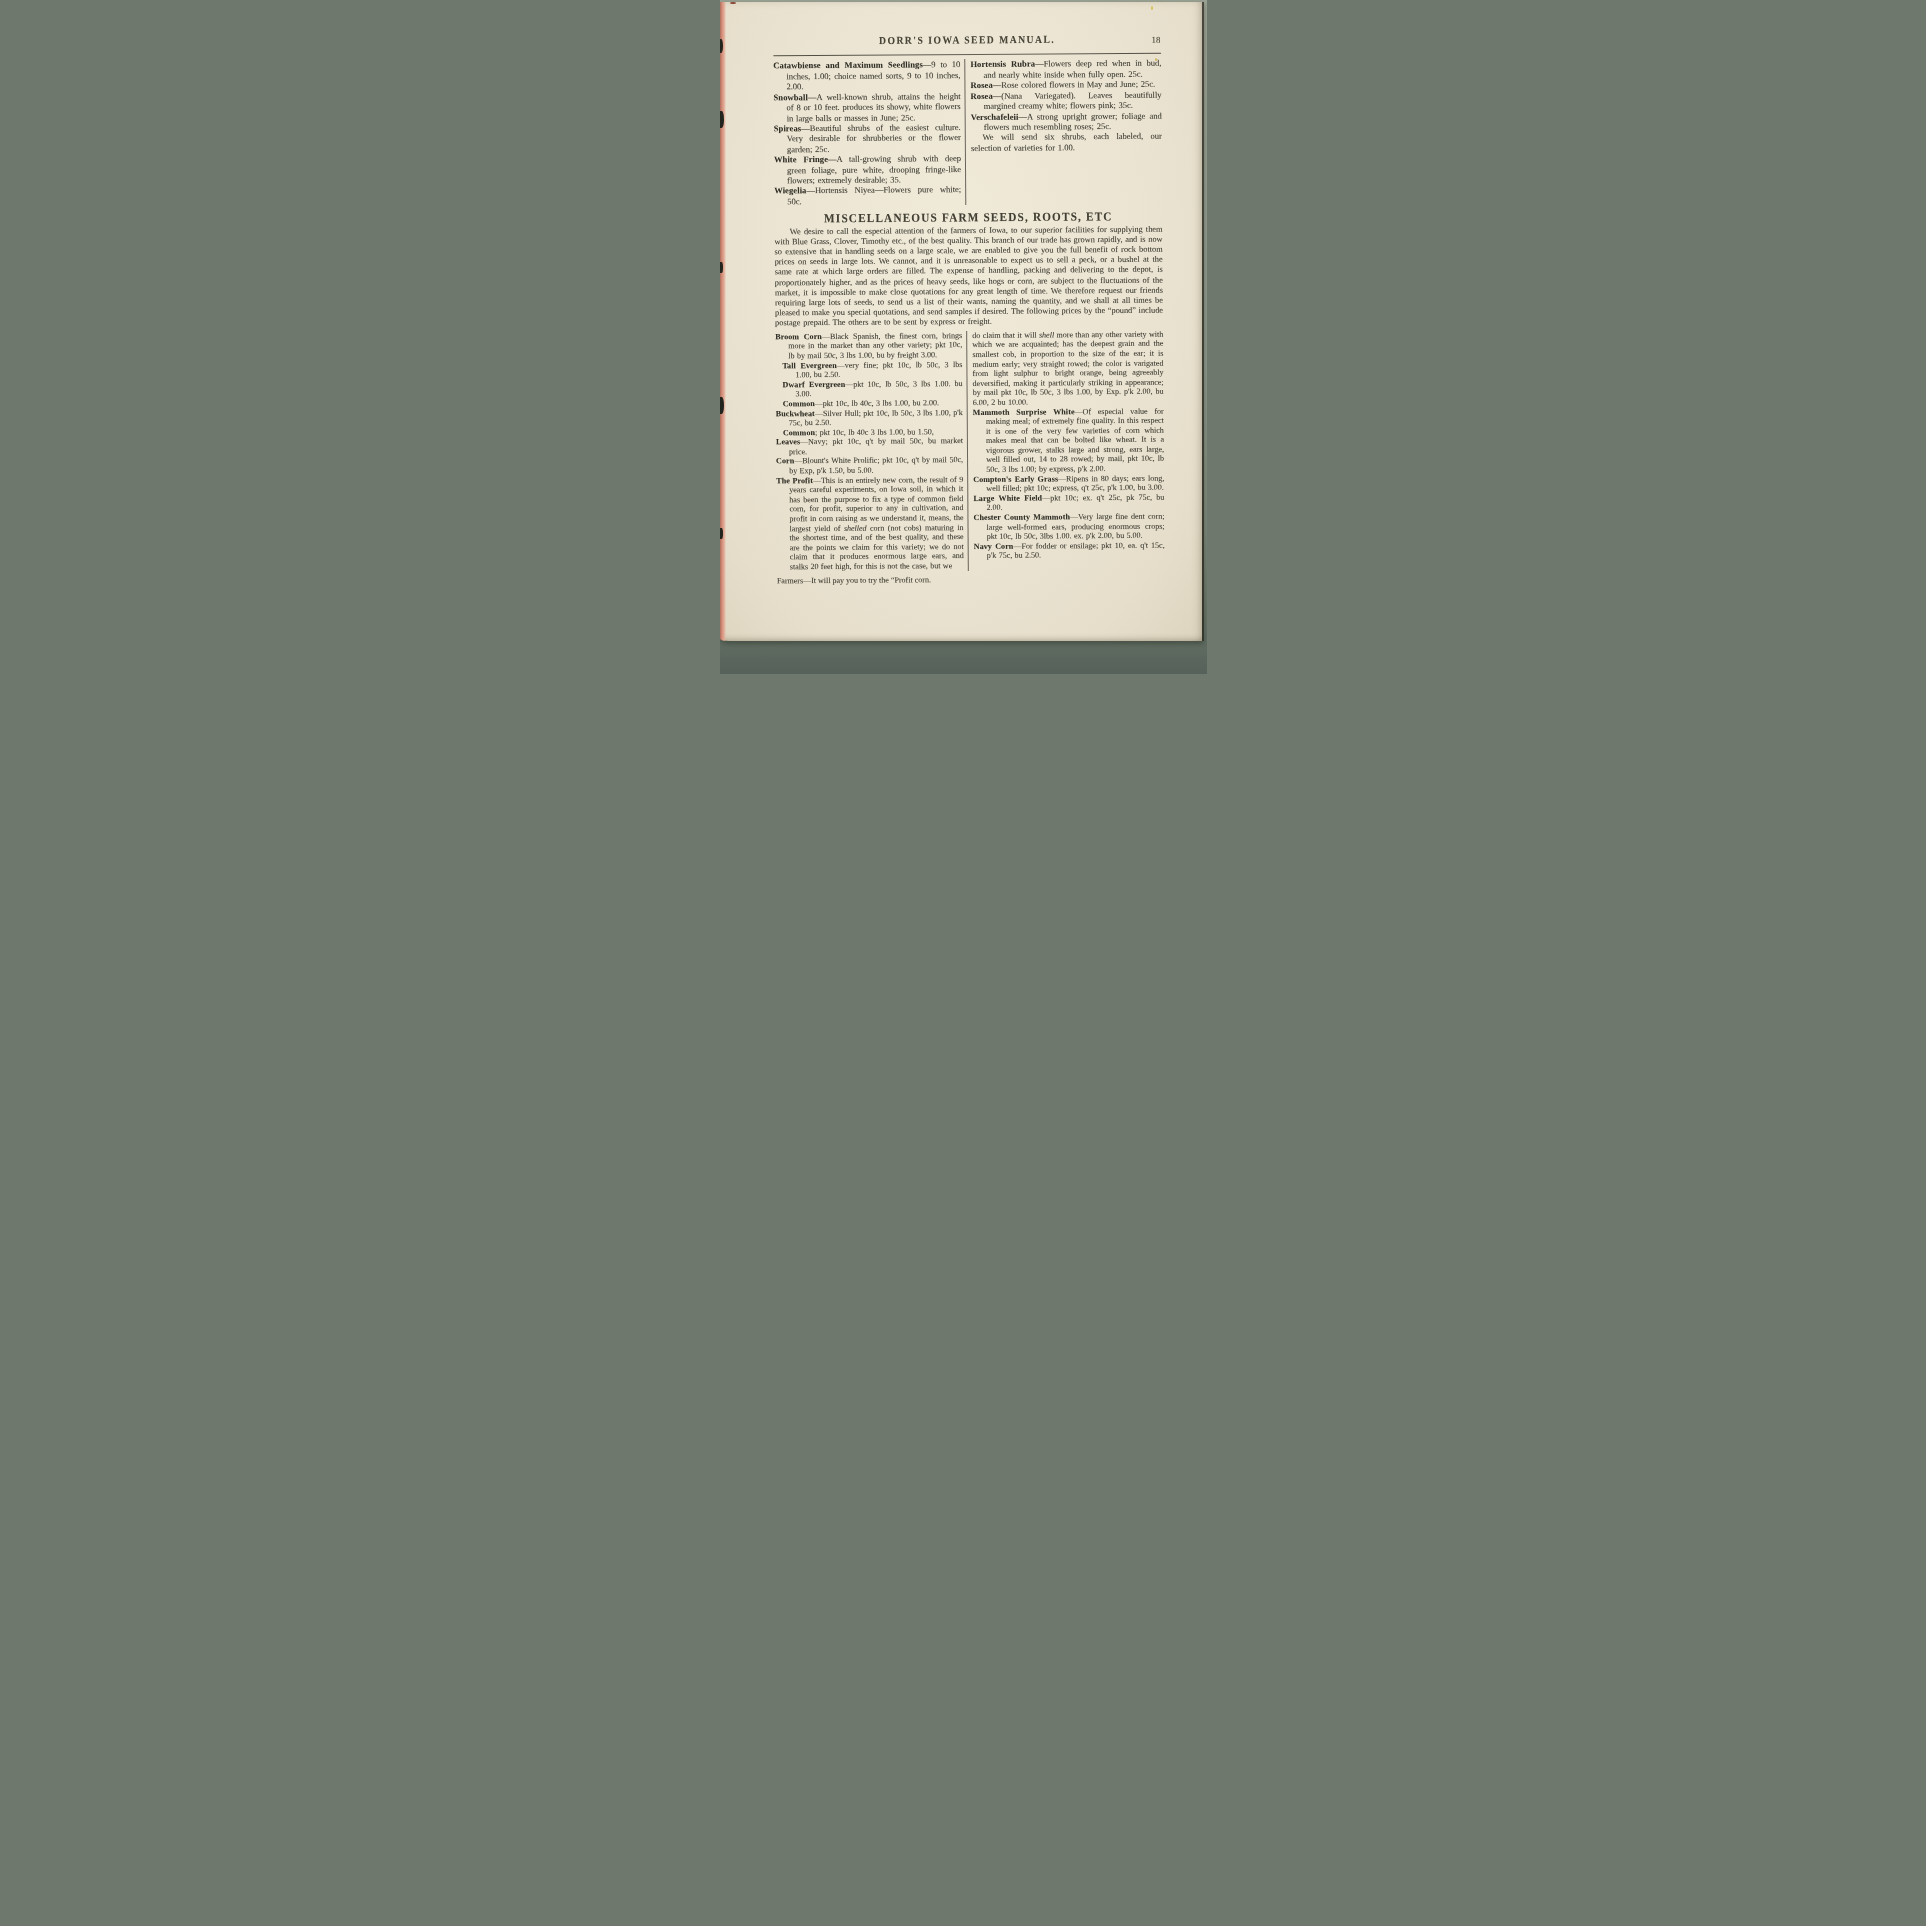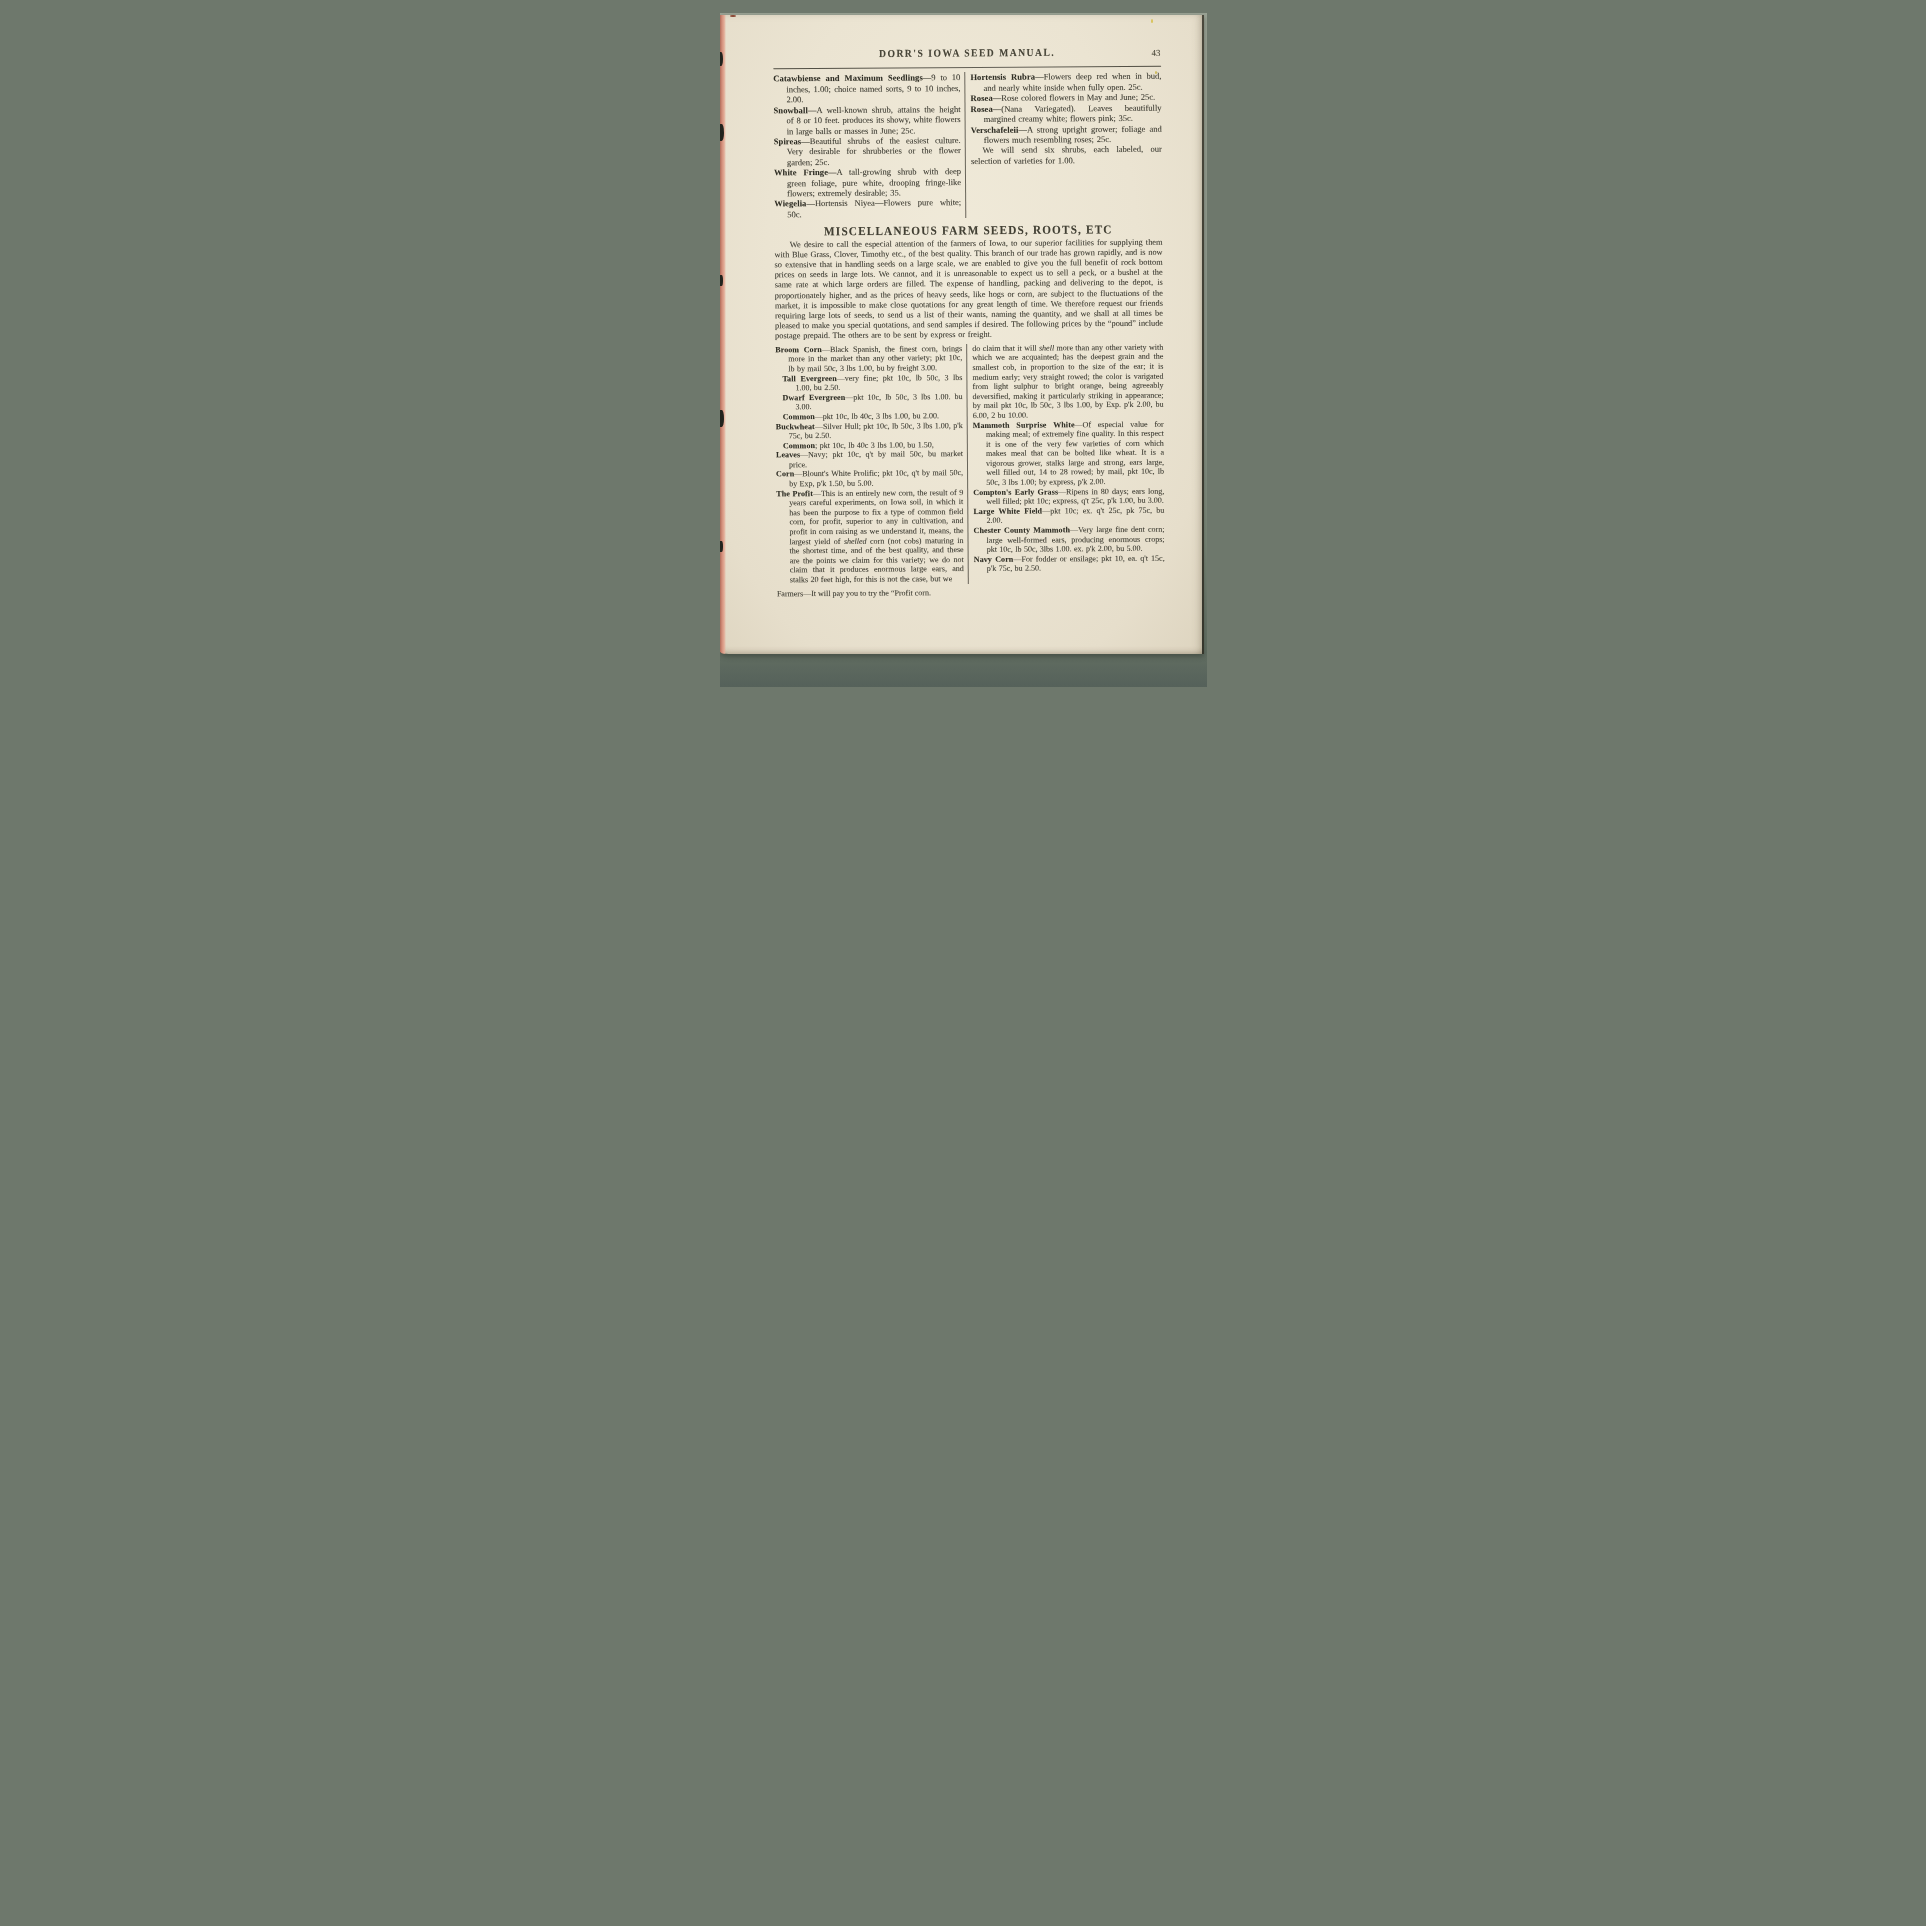--- a/index.html
+++ b/index.html
@@ -1,17 +1,17 @@
 <!DOCTYPE html>
 <html style="font-size:6.2px"><head>
 <meta charset="utf-8">
 <style>
   html,body{margin:0;padding:0;background:#6e786c;}
   .scan{
-    position:relative;width:487px;height:674px;margin:13px auto;overflow:hidden;
+    position:relative;width:487px;height:674px;margin:0 auto;overflow:hidden;
     background:linear-gradient(180deg,#9ba395 0%,#8d968a 55%,#7b8778 78%,#5f6b60 96%,#55615a 100%);
     font-family:"Liberation Serif","DejaVu Serif",serif;
   }
   .paper{
     position:absolute;left:0;top:1.5px;width:484px;height:639px;
     background:radial-gradient(ellipse at 48% 38%, #f0ead9 0%, #ebe4d2 52%, #e6decb 80%, #ddd4bf 100%);
     box-shadow:inset -6.2px 0 10px -4.6px rgba(88,78,56,.5), inset 0 -4.6px 7.7px -4.6px rgba(88,78,56,.4), 0 2.3px 5.4px rgba(40,48,40,.45);
     border-bottom-left-radius:8.5px 3.9px;border-bottom-right-radius:3.1px 2.3px;
   }
   .paper-edge-line{position:absolute;right:0;top:0;bottom:0;width:1.5px;background:linear-gradient(180deg,#4a483c,#35362c);}
@@ -75,21 +75,21 @@
       <span class="notch n5"></span>
     </div>
     <span class="speck sp1"></span>
     <span class="speck sp2"></span>
     <span class="speck sp3"></span>
 
     <div class="content">
 
       <header class="page-header">
         <div class="title">DORR'S IOWA SEED MANUAL.</div>
-        <div class="pagenum">43</div>
+        <div class="pagenum">18</div>
       </header>
       <div class="rule"></div>
 
       <section class="cols shrubs">
         <div class="col left">
           <p class="entry"><span class="ename">Catawbiense and Maximum Seedlings</span><span class="etext">—9 to 10 inches, 1.00; choice named sorts, 9 to 10 inches, 2.00.</span></p>
           <p class="entry"><span class="ename">Snowball</span><span class="etext">—A well-known shrub, attains the height of 8 or 10 feet. produces its showy, white flowers in large balls or masses in June; 25c.</span></p>
           <p class="entry"><span class="ename">Spireas</span><span class="etext">—Beautiful shrubs of the easiest culture.  Very desirable for shrubberies or the flower garden; 25c.</span></p>
           <p class="entry"><span class="ename">White Fringe</span><span class="etext">—A tall-growing shrub with deep green foliage, pure white, drooping fringe-like flowers; extremely desirable; 35.</span></p>
           <p class="entry"><span class="ename">Wiegelia</span><span class="etext">—Hortensis Niyea—Flowers pure white; 50c.</span></p>

